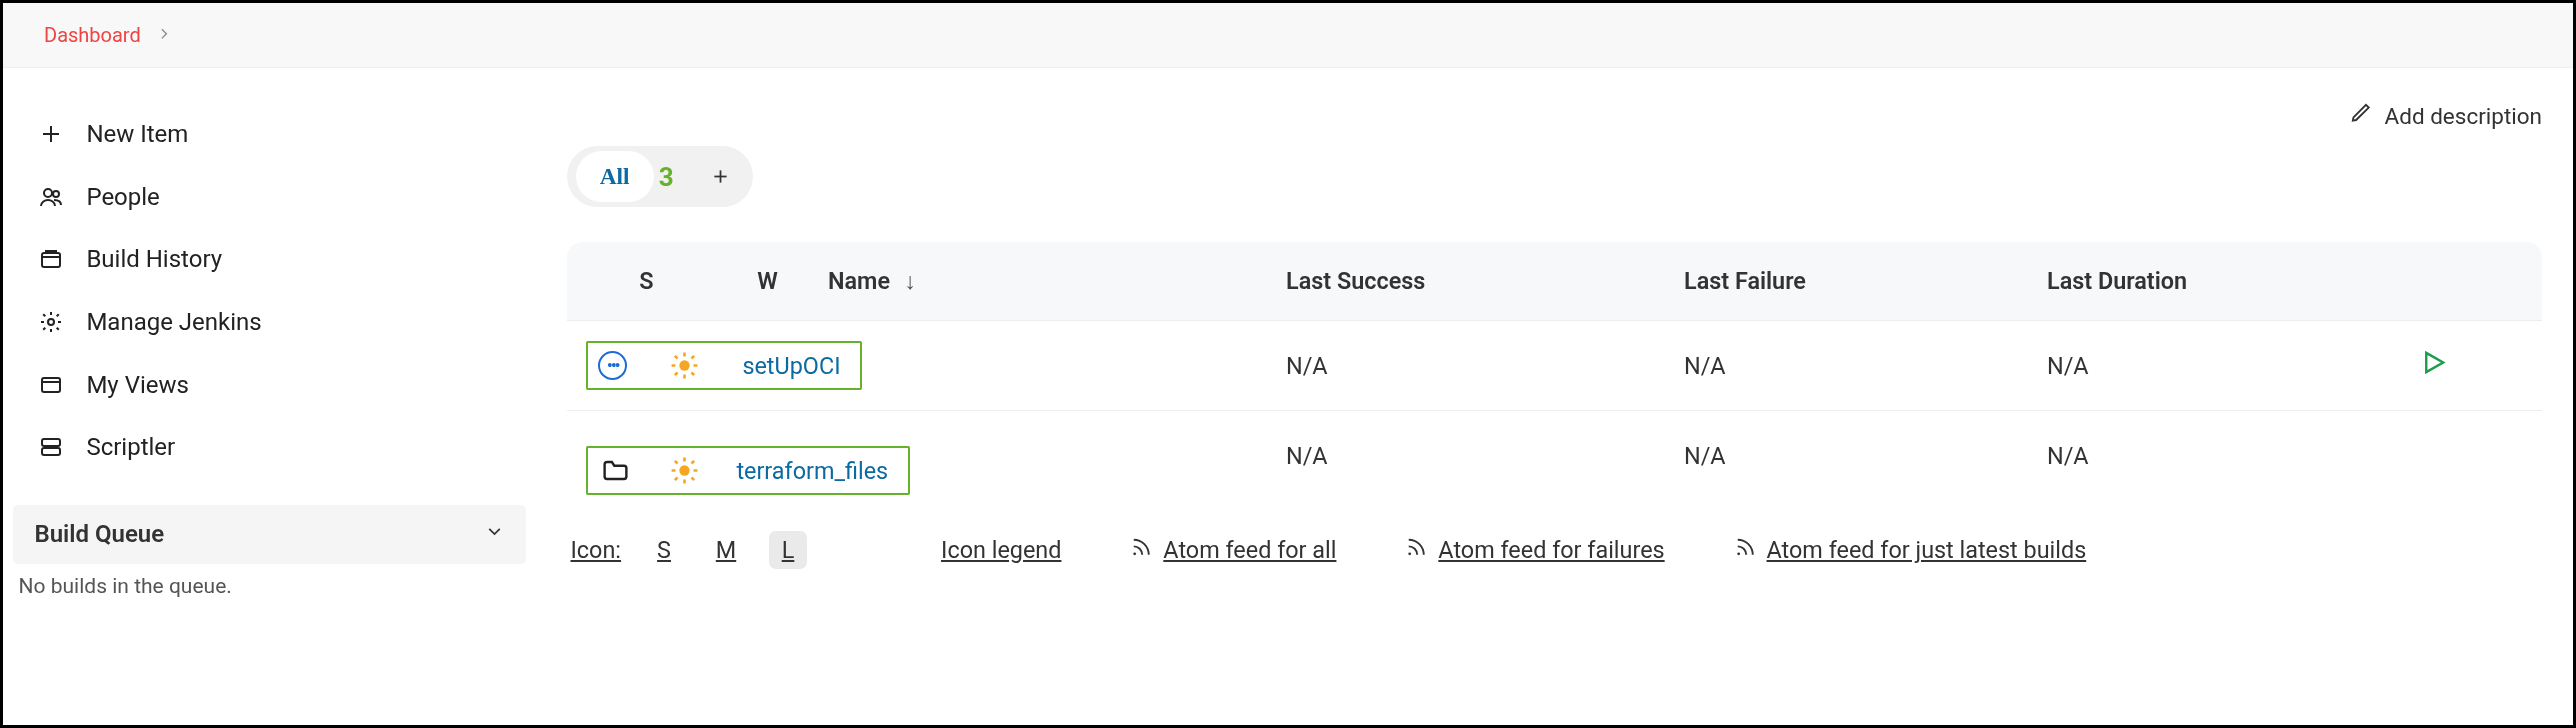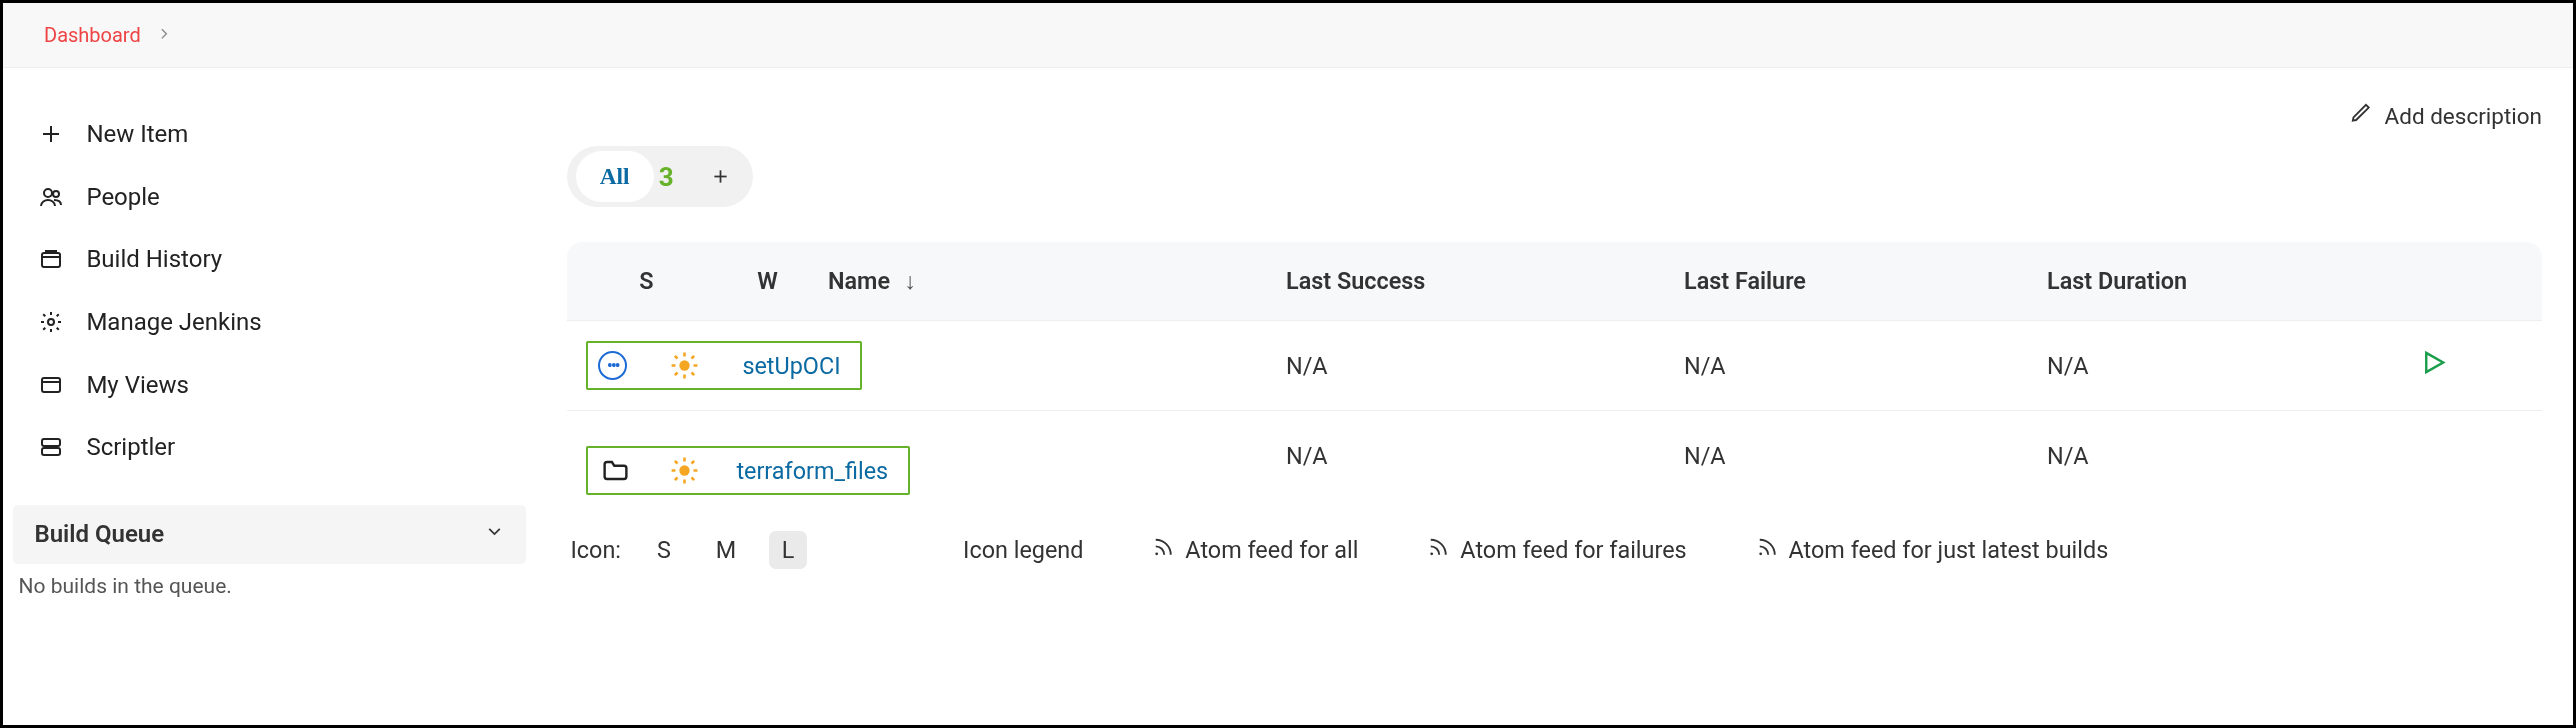--- a/index.html
+++ b/index.html
@@ -195,25 +195,26 @@
   .play-btn { color: #1a9e4b; cursor:pointer; }
 
   
   .footer-row {
     display: flex;
     align-items: center;
     margin-top: 31px;
     font-size: 23.4px;
     gap: 48px;
     padding-left: 3.5px;
+    text-decoration: underline;
   }
   .icon-sizes { display:flex; align-items:center; gap: 24px; }
   .size-btn { width:38px; height:38px; display:inline-flex; align-items:center; justify-content:center; border-radius:7px; cursor:pointer; }
   .size-btn.active { background:#eaeaea; }
-  .footer-links { display:flex; align-items:center; gap: 69px; margin-left: 108px;}
+  .footer-links { display:flex; align-items:center; gap: 69px; margin-left: 86px;}
   .rss { display:inline-flex; align-items:center; gap: 10.4px; cursor:pointer;}
 
   svg { stroke: currentColor; fill: none; stroke-width: 2; }
 </style>
 </head>
 <body>
 
 <div class="breadcrumb-bar">
   <span>Dashboard</span>
   <span class="chev">

